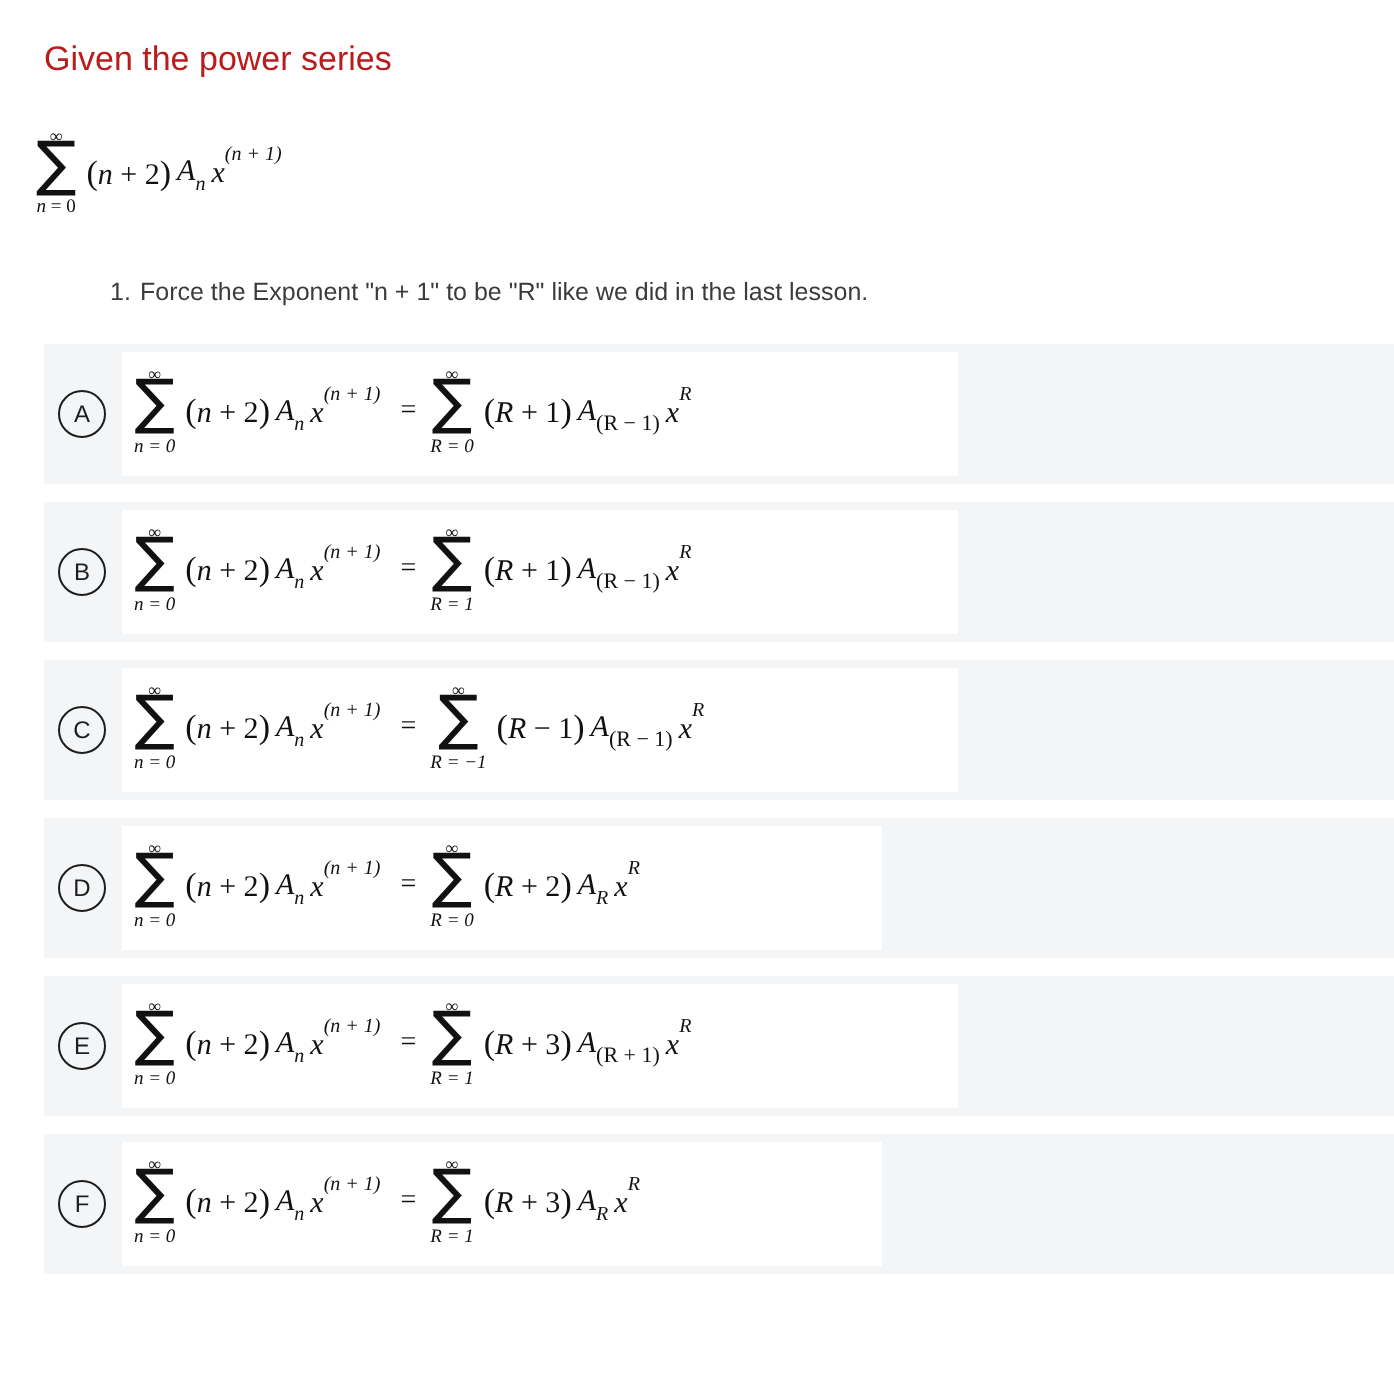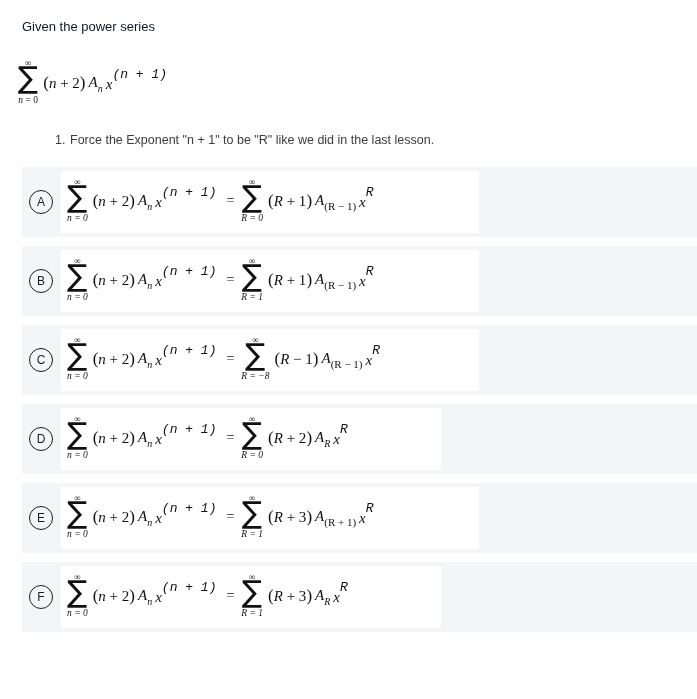--- a/index.html
+++ b/index.html
@@ -14,22 +14,22 @@
     color: #262626;
     overflow: hidden;
     position: relative;
   }
 
   
   #question-stem {
     padding: 18px 0 0 22px;
   }
   .stem-text {
-    font-size: 13px;
-    color: #0f172a;
+    font-size: 17px;
+    color: #b91c1c;
     line-height: 1.4;
   }
 
   
   .math {
     font-family: "Liberation Serif", "DejaVu Serif", serif;
     color: #111111;
     white-space: nowrap;
     display: inline-flex;
     align-items: center;
@@ -83,26 +83,25 @@
     font-style: normal;
   }
   .eq-sign {
     font-size: 14px;
     font-style: normal;
     margin: 0 7px;
   }
 
   
   .msup {
-    font-size: 13px;
+    font-size: 10px;
     vertical-align: super;
     position: relative;
     top: -5px;
     font-style: italic;
-    font-family: Liberation Mono, monospace;
   }
   .msub {
     font-size: 10px;
     position: relative;
     top: 5px;
     font-style: italic;
   }
   .msub-paren {
     font-size: 11px;
     position: relative;
@@ -258,21 +257,21 @@
             <span class="sigma-glyph">∑</span>
             <span class="lim-bot it">n = 0</span>
           </span>
           <span class="term"><span class="paren">(</span><span class="it">n</span><span class="rm"> + 2</span><span class="paren">)</span></span>
           <span class="term"><span class="it">A</span><span class="msub">n</span></span>
           <span class="term"><span class="it">x</span><span class="msup">(n + 1)</span></span>
           <span class="eq-sign">=</span>
           <span class="sigma-block">
             <span class="lim-top">∞</span>
             <span class="sigma-glyph">∑</span>
-            <span class="lim-bot it">R = −8</span>
+            <span class="lim-bot it">R = −1</span>
           </span>
           <span class="term"><span class="paren">(</span><span class="it">R</span><span class="rm"> − 1</span><span class="paren">)</span></span>
           <span class="term"><span class="it">A</span><span class="msub-paren">(R − 1)</span></span>
           <span class="term"><span class="it">x</span><span class="msup">R</span></span>
         </span>
       </div>
     </div>
     <div class="choice-row">
       <div class="choice-letter">D</div>
       <div class="choice-formula" style="width:380px">

